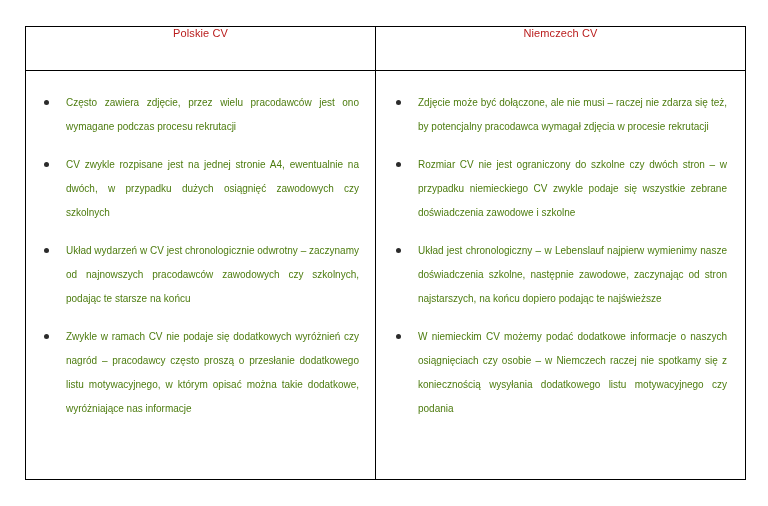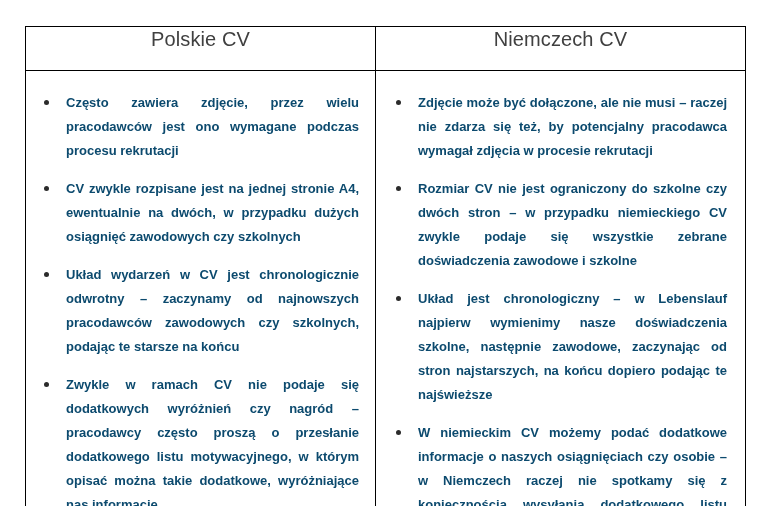--- a/index.html
+++ b/index.html
@@ -46,47 +46,46 @@
 
   .header-cell {
     height: 43px;
     text-align: center;
     vertical-align: middle;
     font-weight: normal;
   }
 
   .header-label {
     display: block;
-    font-size: 20px;
-    color: #404040;
+    font-size: 11px;
+    color: #b91c1c;
     letter-spacing: 0.1px;
     line-height: 1.2;
   }
 
   .body-cell {
     padding: 0;
   }
 
   .bullet-list {
     list-style: none;
     margin: 0;
     padding: 0;
   }
 
   .bullet-item {
     position: relative;
     margin: 0 0 14px 0;
     padding: 0 14px 0 40px;
-    font-size: 13px;
+    font-size: 10px;
     line-height: 24px;
-    color: #0c4a6e;
+    color: #4d7c0f;
     text-align: justify;
     text-justify: inter-word;
     hyphens: none;
-    font-weight: bold;
   }
 
   .bullet-item:last-child {
     margin-bottom: 0;
   }
 
   .bullet-marker {
     position: absolute;
     left: 18px;
     top: 9px;

